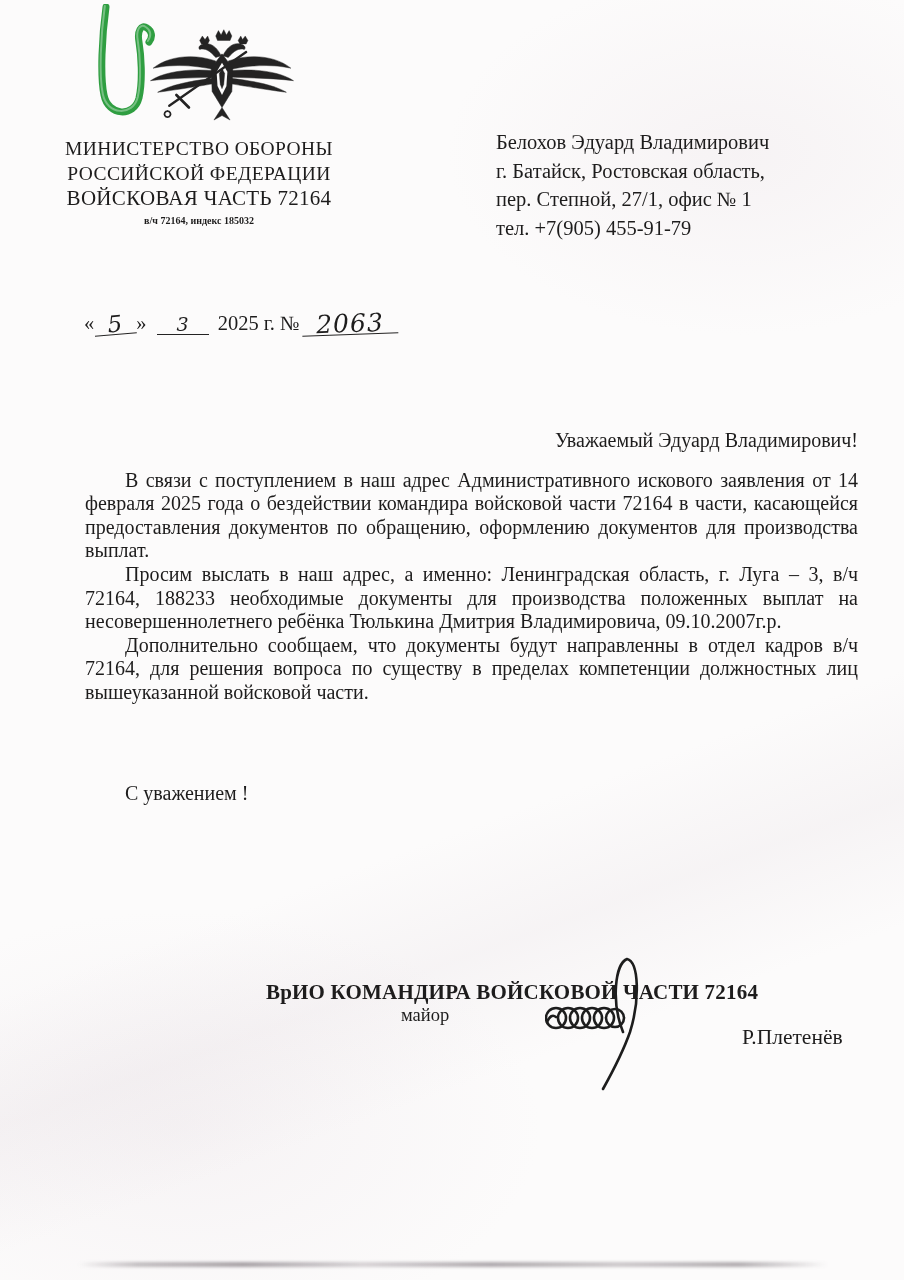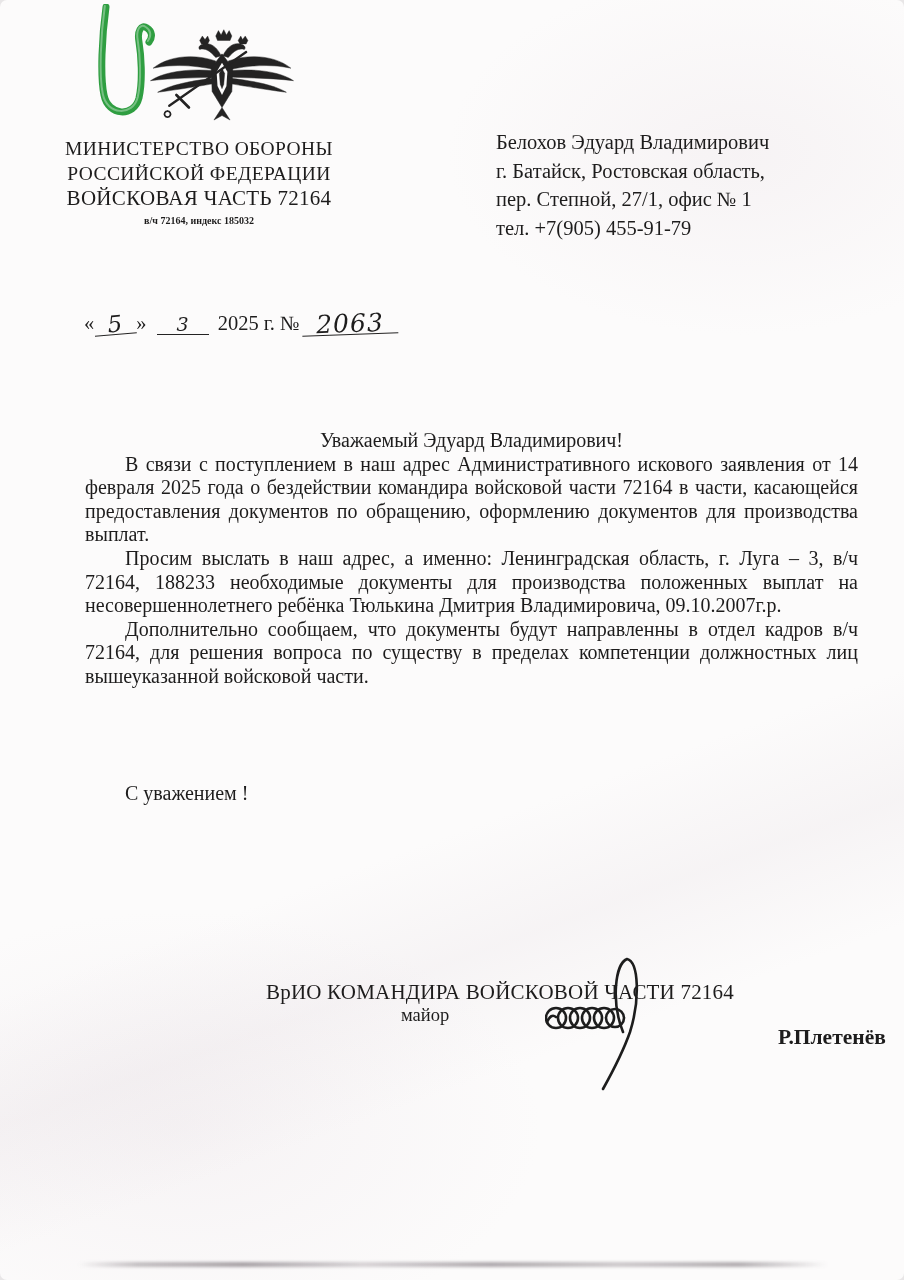--- a/index.html
+++ b/index.html
@@ -9,21 +9,20 @@
     width:904px; height:1280px;
     margin:0 auto;
     background:
       linear-gradient(160deg, rgba(245,240,243,0) 62%, rgba(216,205,212,0.16) 70%, rgba(245,240,243,0) 78%),
       radial-gradient(ellipse 420px 260px at 82% 12%, rgba(236,228,232,0.35), rgba(236,228,232,0) 70%),
       radial-gradient(ellipse 500px 300px at 20% 88%, rgba(232,224,229,0.30), rgba(232,224,229,0) 72%),
       #fcfbfb;
     font-family:"Liberation Serif", serif;
     color:#1d1c1c;
     overflow:hidden;
-    border-radius:7px;
   }
 
   
   .paperclip { position:absolute; left:96px; top:4px; width:60px; height:122px; }
   .emblem    { position:absolute; left:146px; top:24px; width:152px; height:108px; }
 
   .letterhead {
     position:absolute; left:58px; top:136px; width:282px;
     text-align:center;
   }
@@ -51,39 +50,39 @@
   .recipient {
     position:absolute; left:460px; top:128px;
     font-size:20.5px; line-height:28.5px;margin-left:36px;
   }
 
   
   .body-block {
     position:absolute; left:85px; top:429px; width:773px;
     font-size:20px; line-height:23.6px;
   }
-  .salutation { text-align:center; margin-bottom:0; }
+  .salutation { text-align:right; margin-bottom:16px; }
   .body-block p { text-align:justify; text-indent:40px; }
   .closing {
     position:absolute; left:125px; top:782px;
     font-size:20px;
   }
 
   
   .sig-title {
     position:absolute; left:266px; top:980px;
-    font-size:21px; font-weight:normal; white-space:nowrap; letter-spacing:0.2px;
+    font-size:21px; font-weight:bold; white-space:nowrap; letter-spacing:0.2px;
   }
   .sig-rank {
     position:absolute; left:401px; top:1005px;
     font-size:18.5px; font-weight:normal;
   }
   .sig-name {
     position:absolute; left:742px; top:1025px;
-    font-size:21.5px; font-weight:bold;margin-left:36px;
+    font-size:21.5px; font-weight:normal;
   }
   .sig-scribble { position:absolute; left:545px; top:952px; width:110px; height:145px; }
 
   
   .bottom-smudge {
     position:absolute; left:78px; top:1262px; width:750px; height:5px;
     background:linear-gradient(90deg,
       rgba(95,85,92,0) 0%, rgba(95,85,92,0.35) 8%, rgba(70,60,68,0.45) 22%,
       rgba(110,100,108,0.25) 38%, rgba(70,60,68,0.42) 55%, rgba(95,85,92,0.3) 72%,
       rgba(70,60,68,0.4) 88%, rgba(95,85,92,0) 100%);

